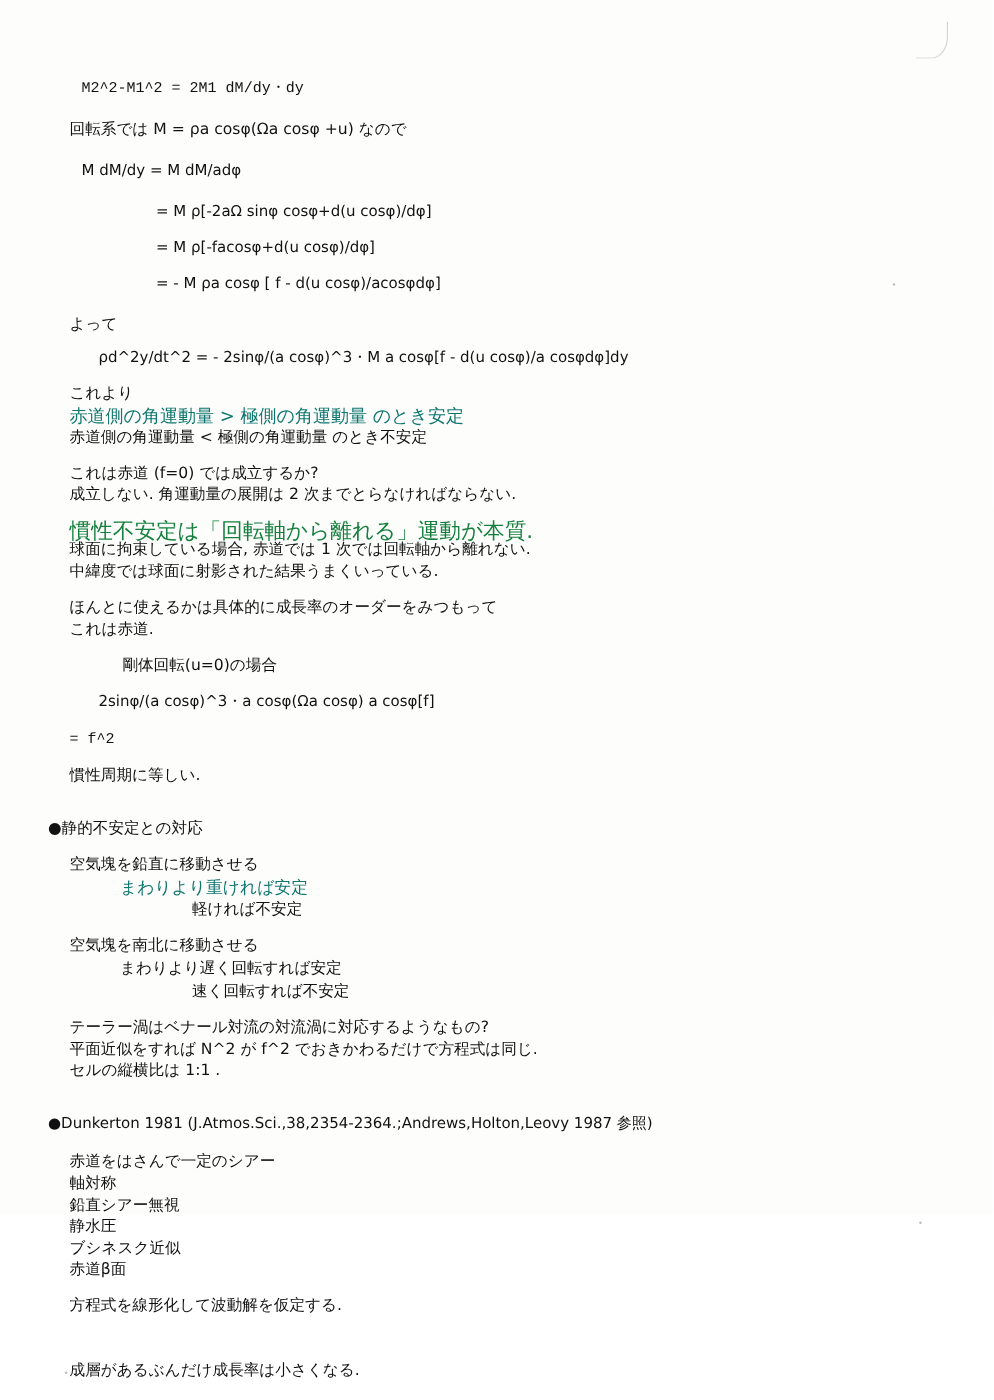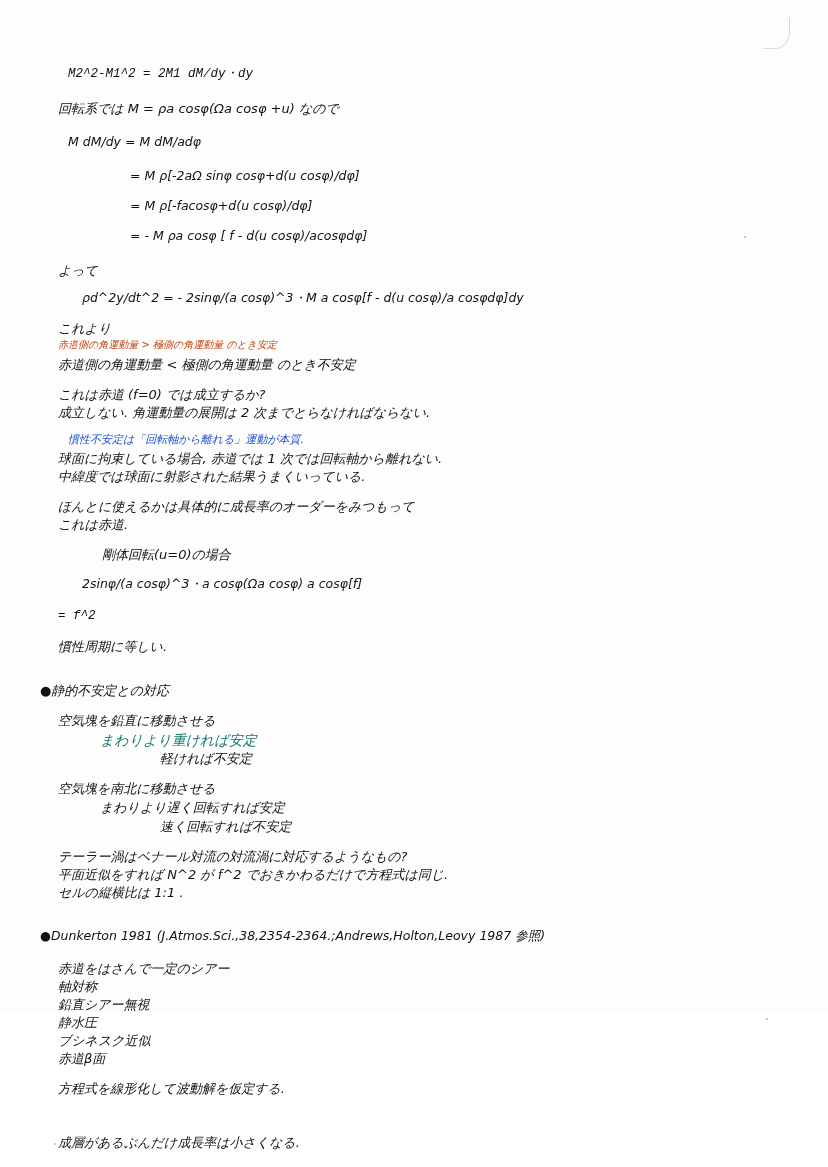--- a/index.html
+++ b/index.html
@@ -14,21 +14,20 @@
     font-family: "Liberation Mono", "DejaVu Sans Mono", monospace;
     color: #111111;
     overflow: hidden;
   }
   #page {
     position: absolute;
     left: 0; top: 0;
     width: 828px;
     height: 1012px;
     background: #fdfdfc;
-    font-style: italic;
   }
   .corner-curl {
     position: absolute;
     right: 38px;
     top: 18px;
     width: 26px;
     height: 30px;
     border-right: 1px solid #cfcfcf;
     border-bottom: 1px solid #d8d8d8;
     border-bottom-right-radius: 14px 18px;
@@ -70,25 +69,25 @@
   <div class="content" id="content">
       <div class="line mono" style="left: 68px; top: 68px; font-size: 12.5px; color: rgb(17, 17, 17);">M2^2-M1^2 = 2M1 dM/dy・dy</div>
       <div class="line jp" style="left: 58px; top: 102px; font-size: 13px; color: rgb(17, 17, 17);">回転系では M = ρa cosφ(Ωa cosφ +u) なので</div>
       <div class="line jp" style="left: 68px; top: 136px; font-size: 12.5px; color: rgb(17, 17, 17);">M dM/dy = M dM/adφ</div>
       <div class="line jp" style="left: 130px; top: 170px; font-size: 12.5px; color: rgb(17, 17, 17);">= M ρ[-2aΩ sinφ cosφ+d(u cosφ)/dφ]</div>
       <div class="line jp" style="left: 130px; top: 200px; font-size: 12.5px; color: rgb(17, 17, 17);">= M ρ[-facosφ+d(u cosφ)/dφ]</div>
       <div class="line jp" style="left: 130px; top: 230px; font-size: 12.5px; color: rgb(17, 17, 17);">= - M ρa cosφ [ f - d(u cosφ)/acosφdφ]</div>
       <div class="line jp" style="left: 58px; top: 264px; font-size: 13px; color: rgb(17, 17, 17);">よって</div>
       <div class="line jp" style="left: 82px; top: 292px; font-size: 12.5px; color: rgb(17, 17, 17);">ρd^2y/dt^2 = - 2sinφ/(a cosφ)^3・M a cosφ[f - d(u cosφ)/a cosφdφ]dy</div>
       <div class="line jp" style="left: 58px; top: 322px; font-size: 13px; color: rgb(17, 17, 17);">これより</div>
-      <div class="line jp" style="left: 58px; top: 340px; font-size: 10px; color: #c2410c;">赤道側の角運動量 &gt; 極側の角運動量 のとき安定</div>
+      <div class="line jp" style="left: 58px; top: 340px; font-size: 15px; color: #0f766e;">赤道側の角運動量 &gt; 極側の角運動量 のとき安定</div>
       <div class="line jp" style="left: 58px; top: 358px; font-size: 13px; color: rgb(17, 17, 17);">赤道側の角運動量 &lt; 極側の角運動量 のとき不安定</div>
       <div class="line jp" style="left: 58px; top: 388px; font-size: 13px; color: rgb(17, 17, 17);">これは赤道 (f=0) では成立するか?</div>
       <div class="line jp" style="left: 58px; top: 406px; font-size: 13px; color: rgb(17, 17, 17);">成立しない. 角運動量の展開は 2 次までとらなければならない.</div>
-      <div class="line jp" style="left: 68px; top: 434px; font-size: 11px; color: #1d4ed8;">慣性不安定は「回転軸から離れる」運動が本質.</div>
+      <div class="line jp" style="left: 58px; top: 434px; font-size: 18px; color: #15803d;">慣性不安定は「回転軸から離れる」運動が本質.</div>
       <div class="line jp" style="left: 58px; top: 452px; font-size: 13px; color: rgb(17, 17, 17);">球面に拘束している場合, 赤道では 1 次では回転軸から離れない.</div>
       <div class="line jp" style="left: 58px; top: 470px; font-size: 13px; color: rgb(17, 17, 17);">中緯度では球面に射影された結果うまくいっている.</div>
       <div class="line jp" style="left: 58px; top: 500px; font-size: 13px; color: rgb(17, 17, 17);">ほんとに使えるかは具体的に成長率のオーダーをみつもって</div>
       <div class="line jp" style="left: 58px; top: 518px; font-size: 13px; color: rgb(17, 17, 17);">これは赤道.</div>
       <div class="line jp" style="left: 58px; top: 548px; font-size: 13px; color: rgb(17, 17, 17); padding-left: 44px;">剛体回転(u=0)の場合</div>
       <div class="line jp" style="left: 82px; top: 578px; font-size: 12.5px; color: rgb(17, 17, 17);">2sinφ/(a cosφ)^3・a cosφ(Ωa cosφ) a cosφ[f]</div>
       <div class="line mono" style="left: 58px; top: 610px; font-size: 12.5px; color: rgb(17, 17, 17);">= f^2</div>
       <div class="line jp" style="left: 58px; top: 640px; font-size: 13px; color: rgb(17, 17, 17);">慣性周期に等しい.</div>
       <div class="line jp" style="left: 40px; top: 684px; font-size: 13px; color: rgb(17, 17, 17);">●静的不安定との対応</div>
       <div class="line jp" style="left: 58px; top: 714px; font-size: 13px; color: rgb(17, 17, 17);">空気塊を鉛直に移動させる</div>

